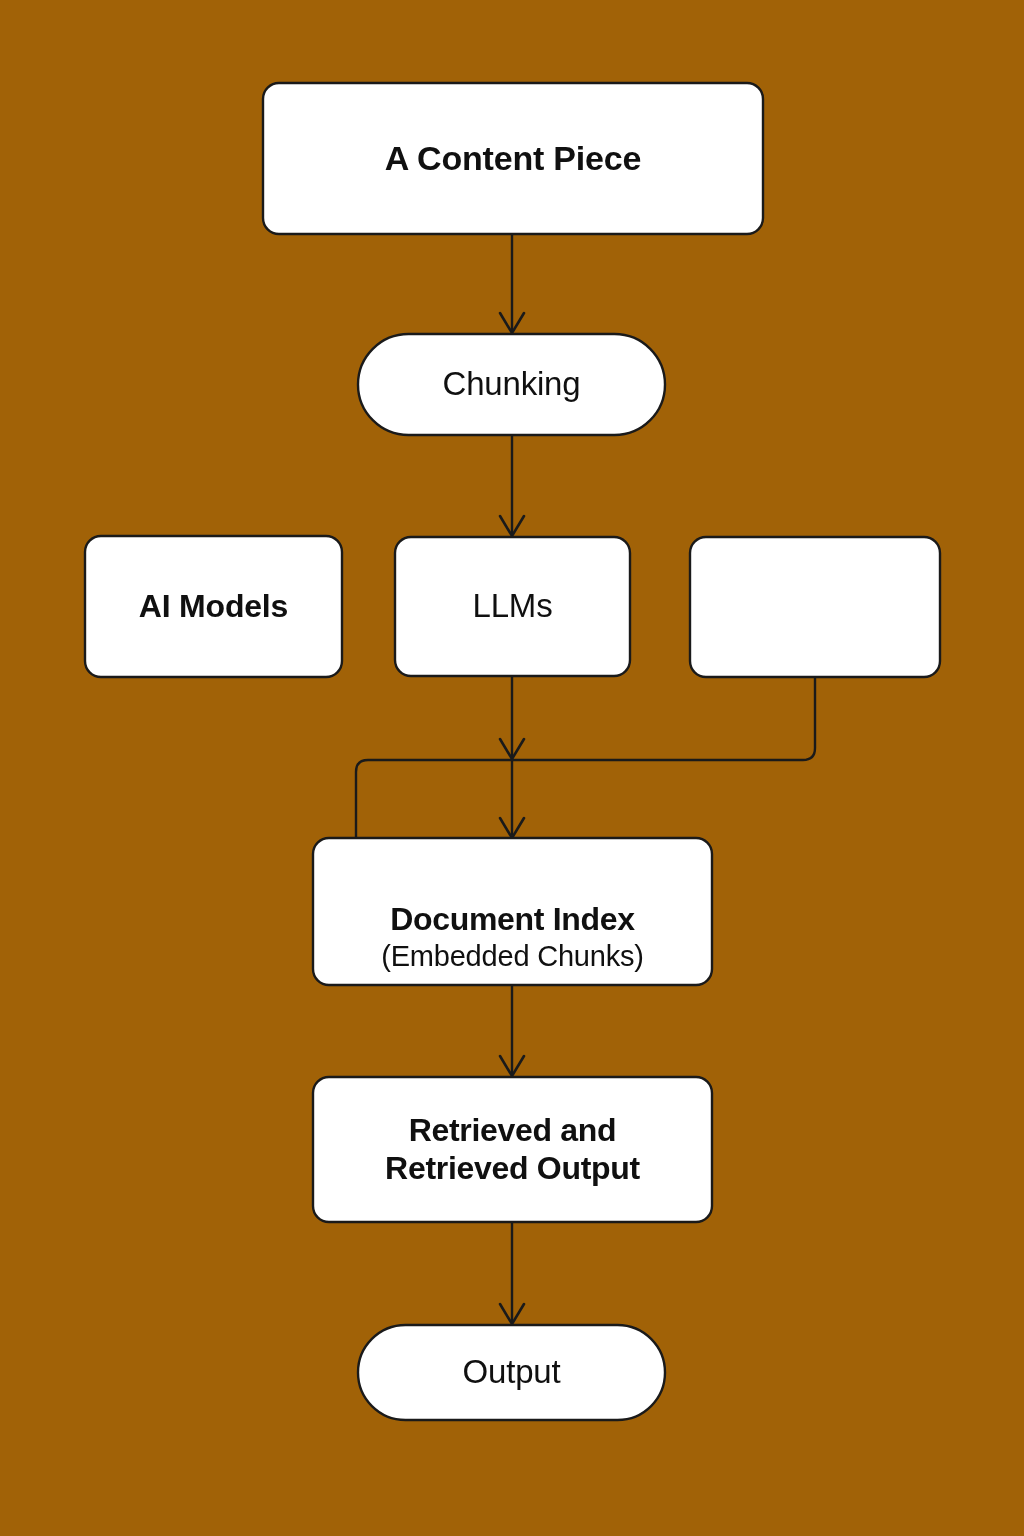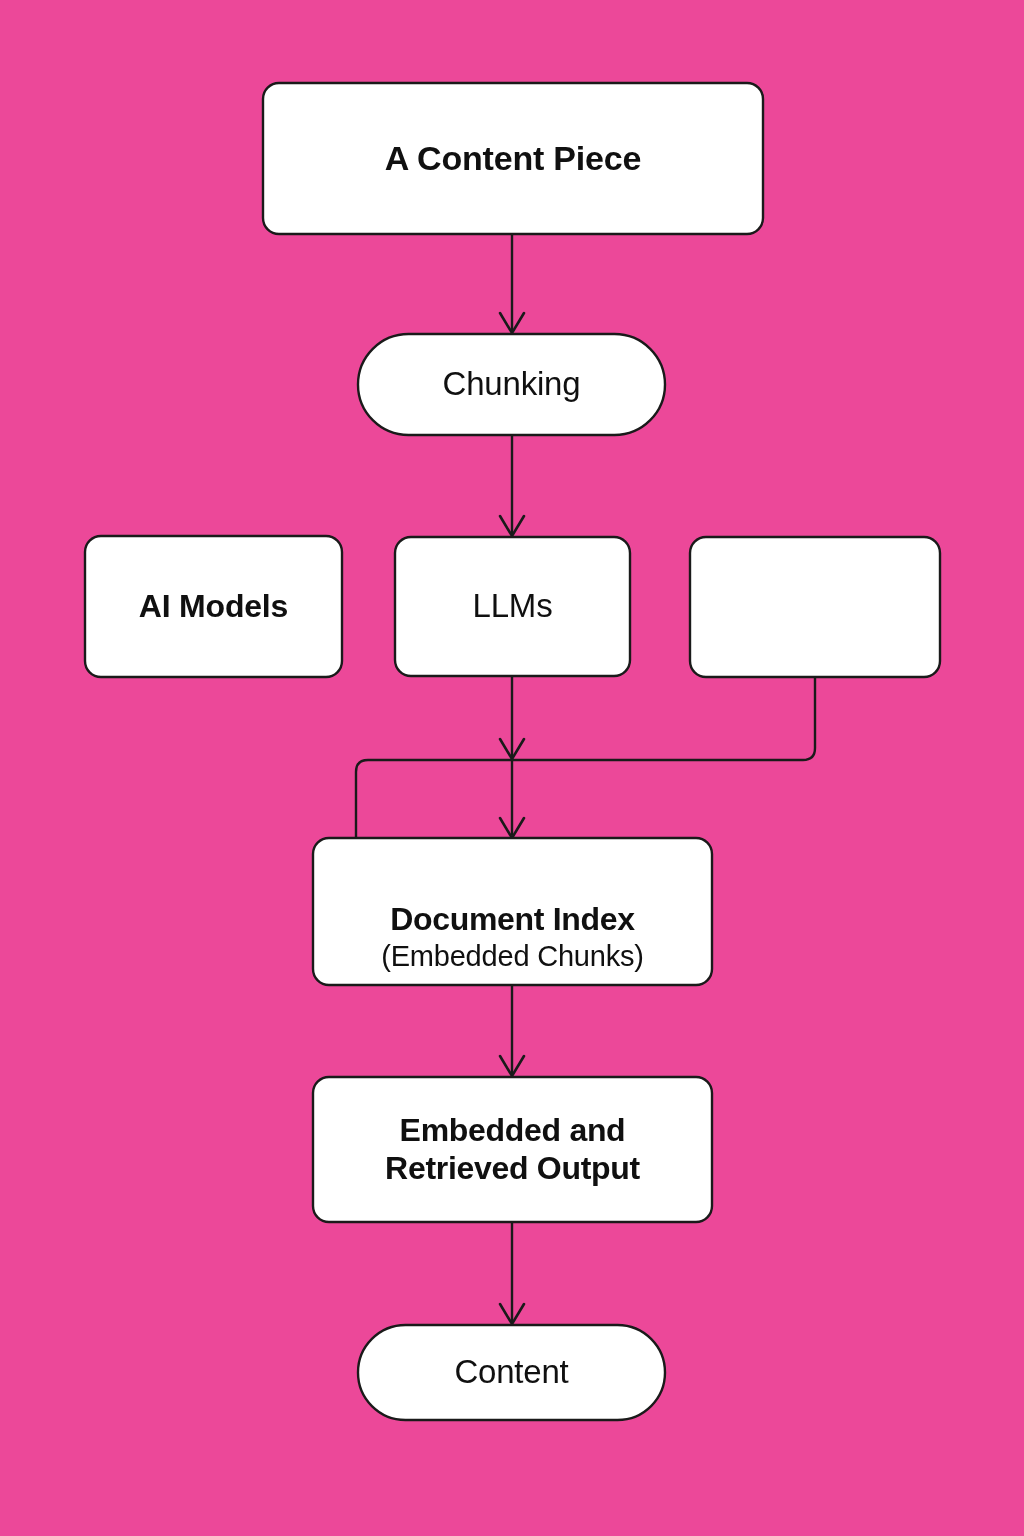--- a/index.html
+++ b/index.html
@@ -11,21 +11,21 @@
   body {
     width: 1024px;
     height: 1536px;
     font-family: "Liberation Sans", sans-serif;
     overflow: hidden;
   }
   #diagram-root {
     position: relative;
     width: 1024px;
     height: 1536px;
-    background: #ec4899;
+    background: #a16207;
   }
   #flow-svg {
     position: absolute;
     top: 0;
     left: 0;
     width: 1024px;
     height: 1536px;
   }
   .node-shape {
     fill: #ffffff;
@@ -123,19 +123,19 @@
 
   <div class="node-label t-llms lbl-normal" style="left:395px; top:537px; width:235px; height:139px;">LLMs</div>
 
 
   <div class="node-label" style="left:313px; top:864px; width:399px; height:147px;">
     <span class="t-doc-title lbl-bold">Document Index</span>
     <span class="t-doc-sub lbl-normal">(Embedded Chunks)</span>
   </div>
 
   <div class="node-label t-output lbl-bold" style="left:313px; top:1077px; width:399px; height:145px;">
-    <span class="line2">Embedded and</span>
+    <span class="line2">Retrieved and</span>
     <span class="line2">Retrieved Output</span>
   </div>
 
-  <div class="node-label t-chunks lbl-normal" style="left:358px; top:1325px; width:307px; height:95px;">Content</div>
+  <div class="node-label t-chunks lbl-normal" style="left:358px; top:1325px; width:307px; height:95px;">Output</div>
 
 </div>
 
 </body></html>

